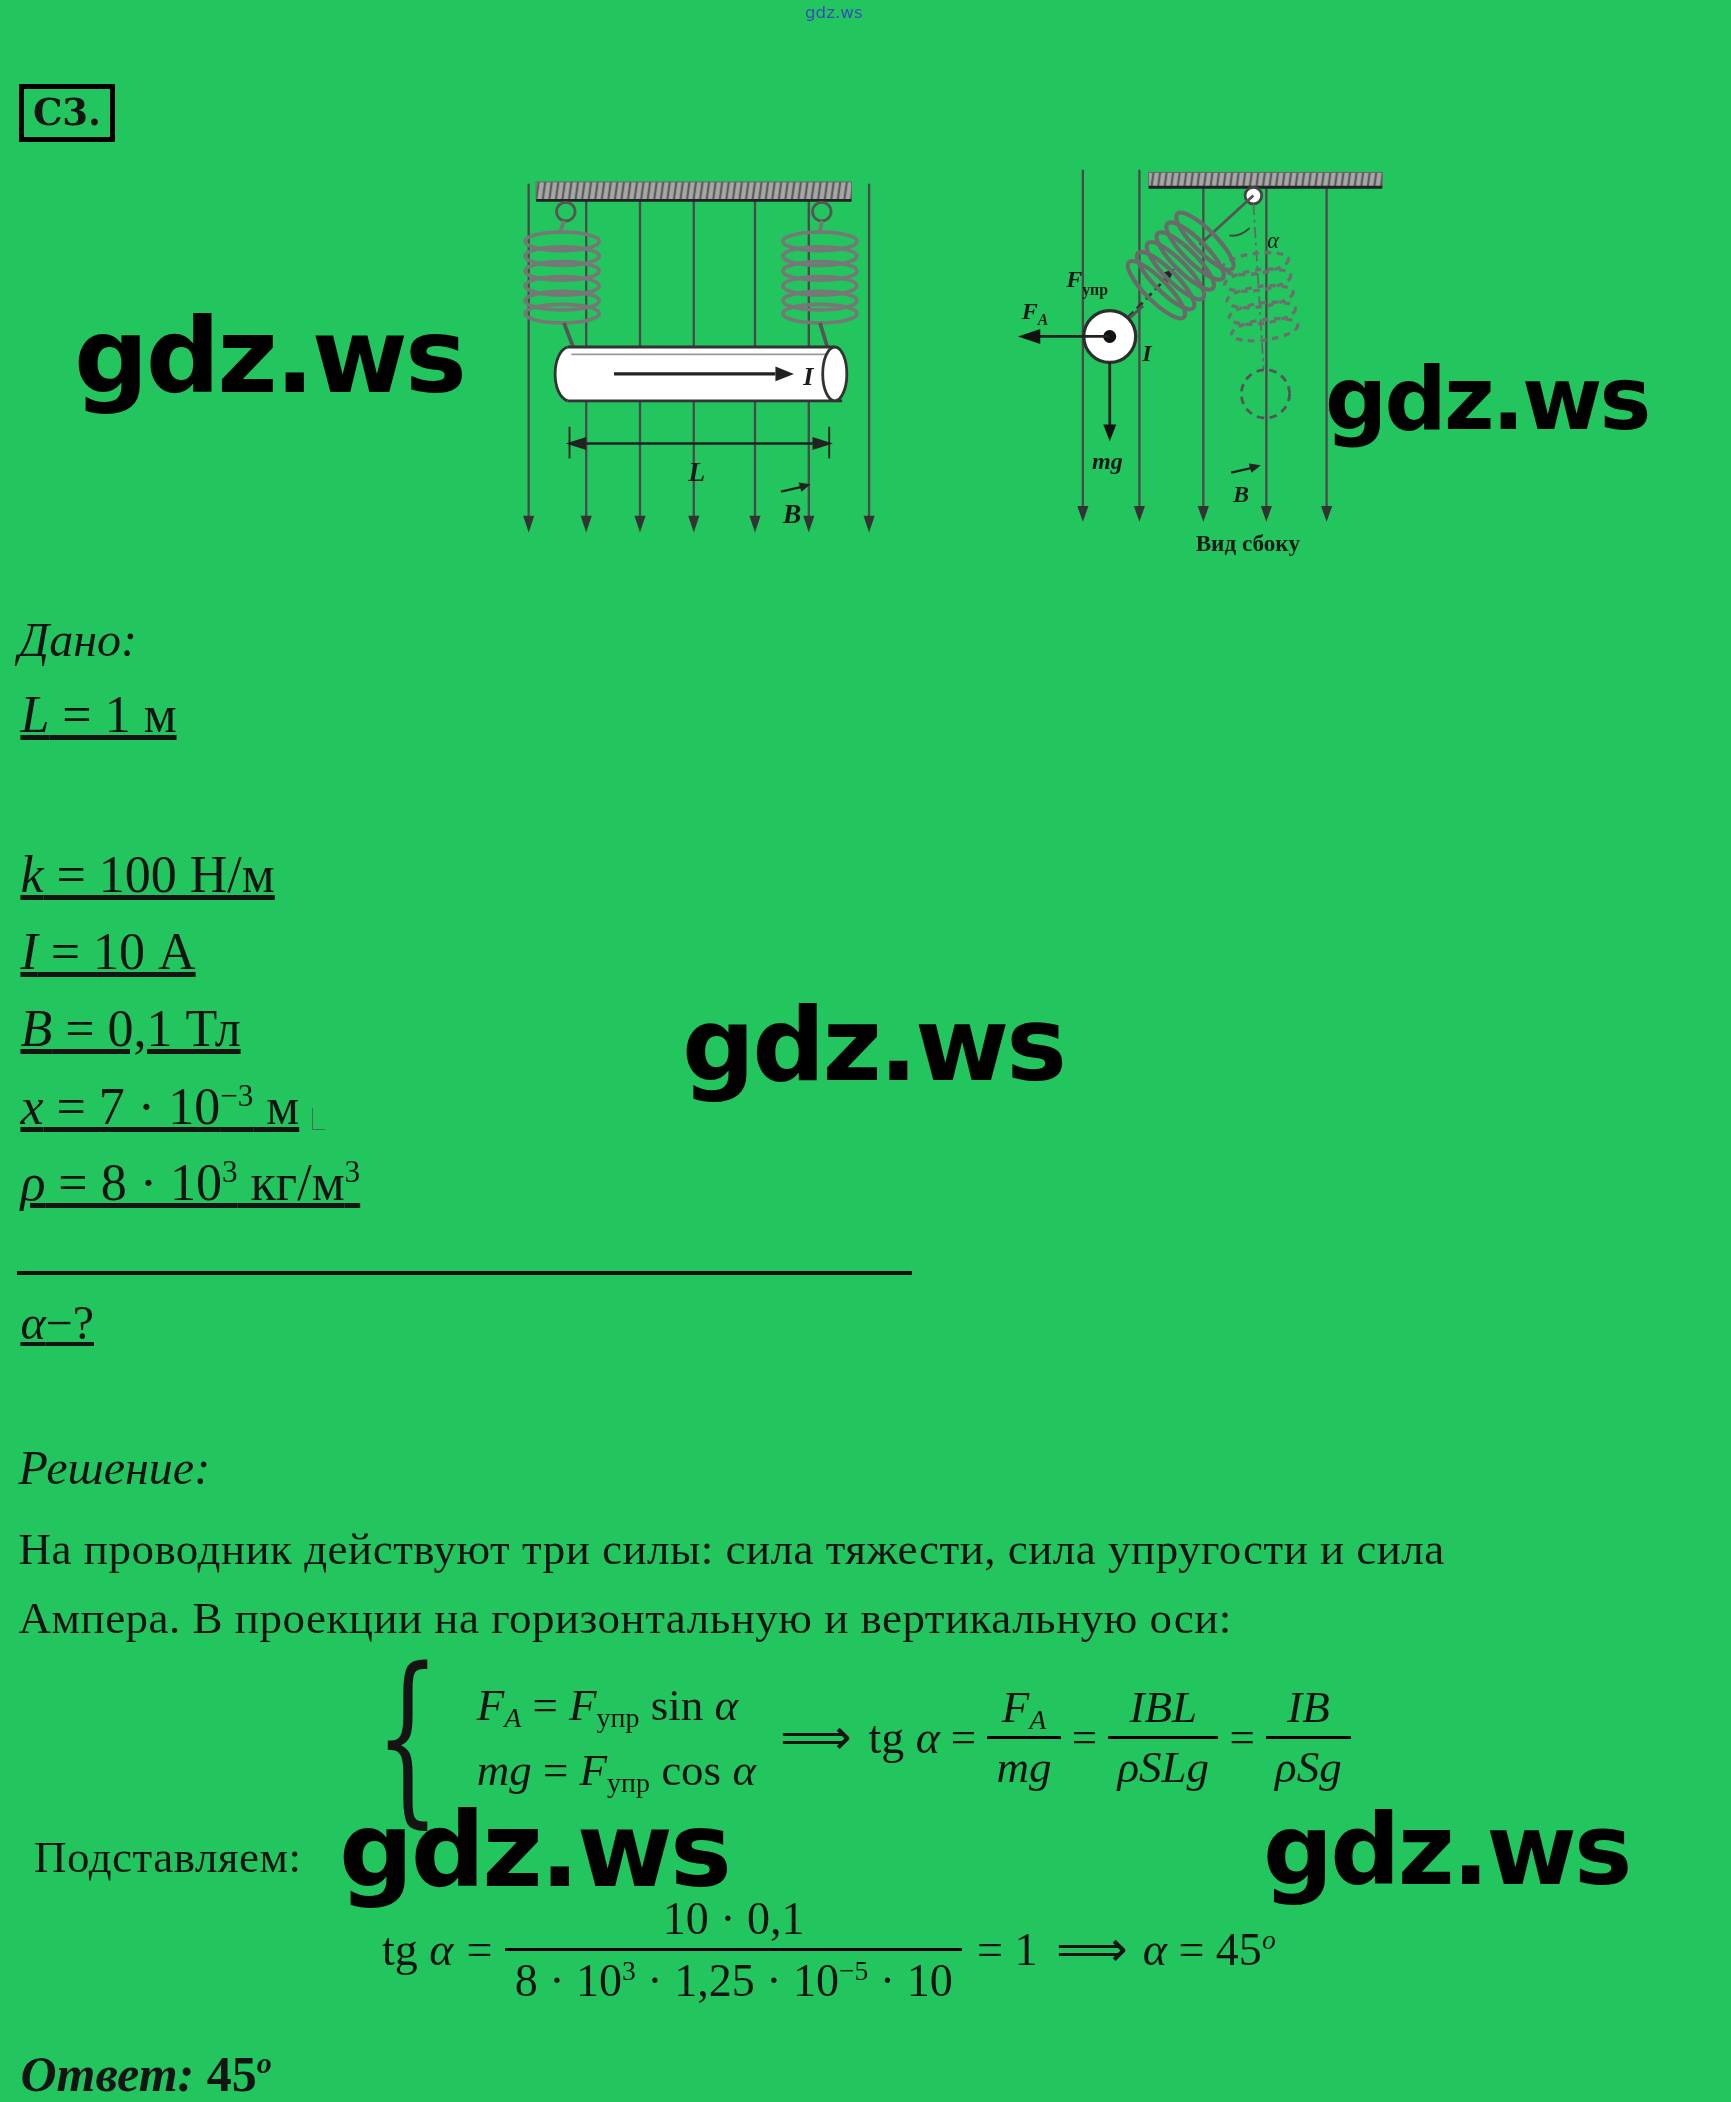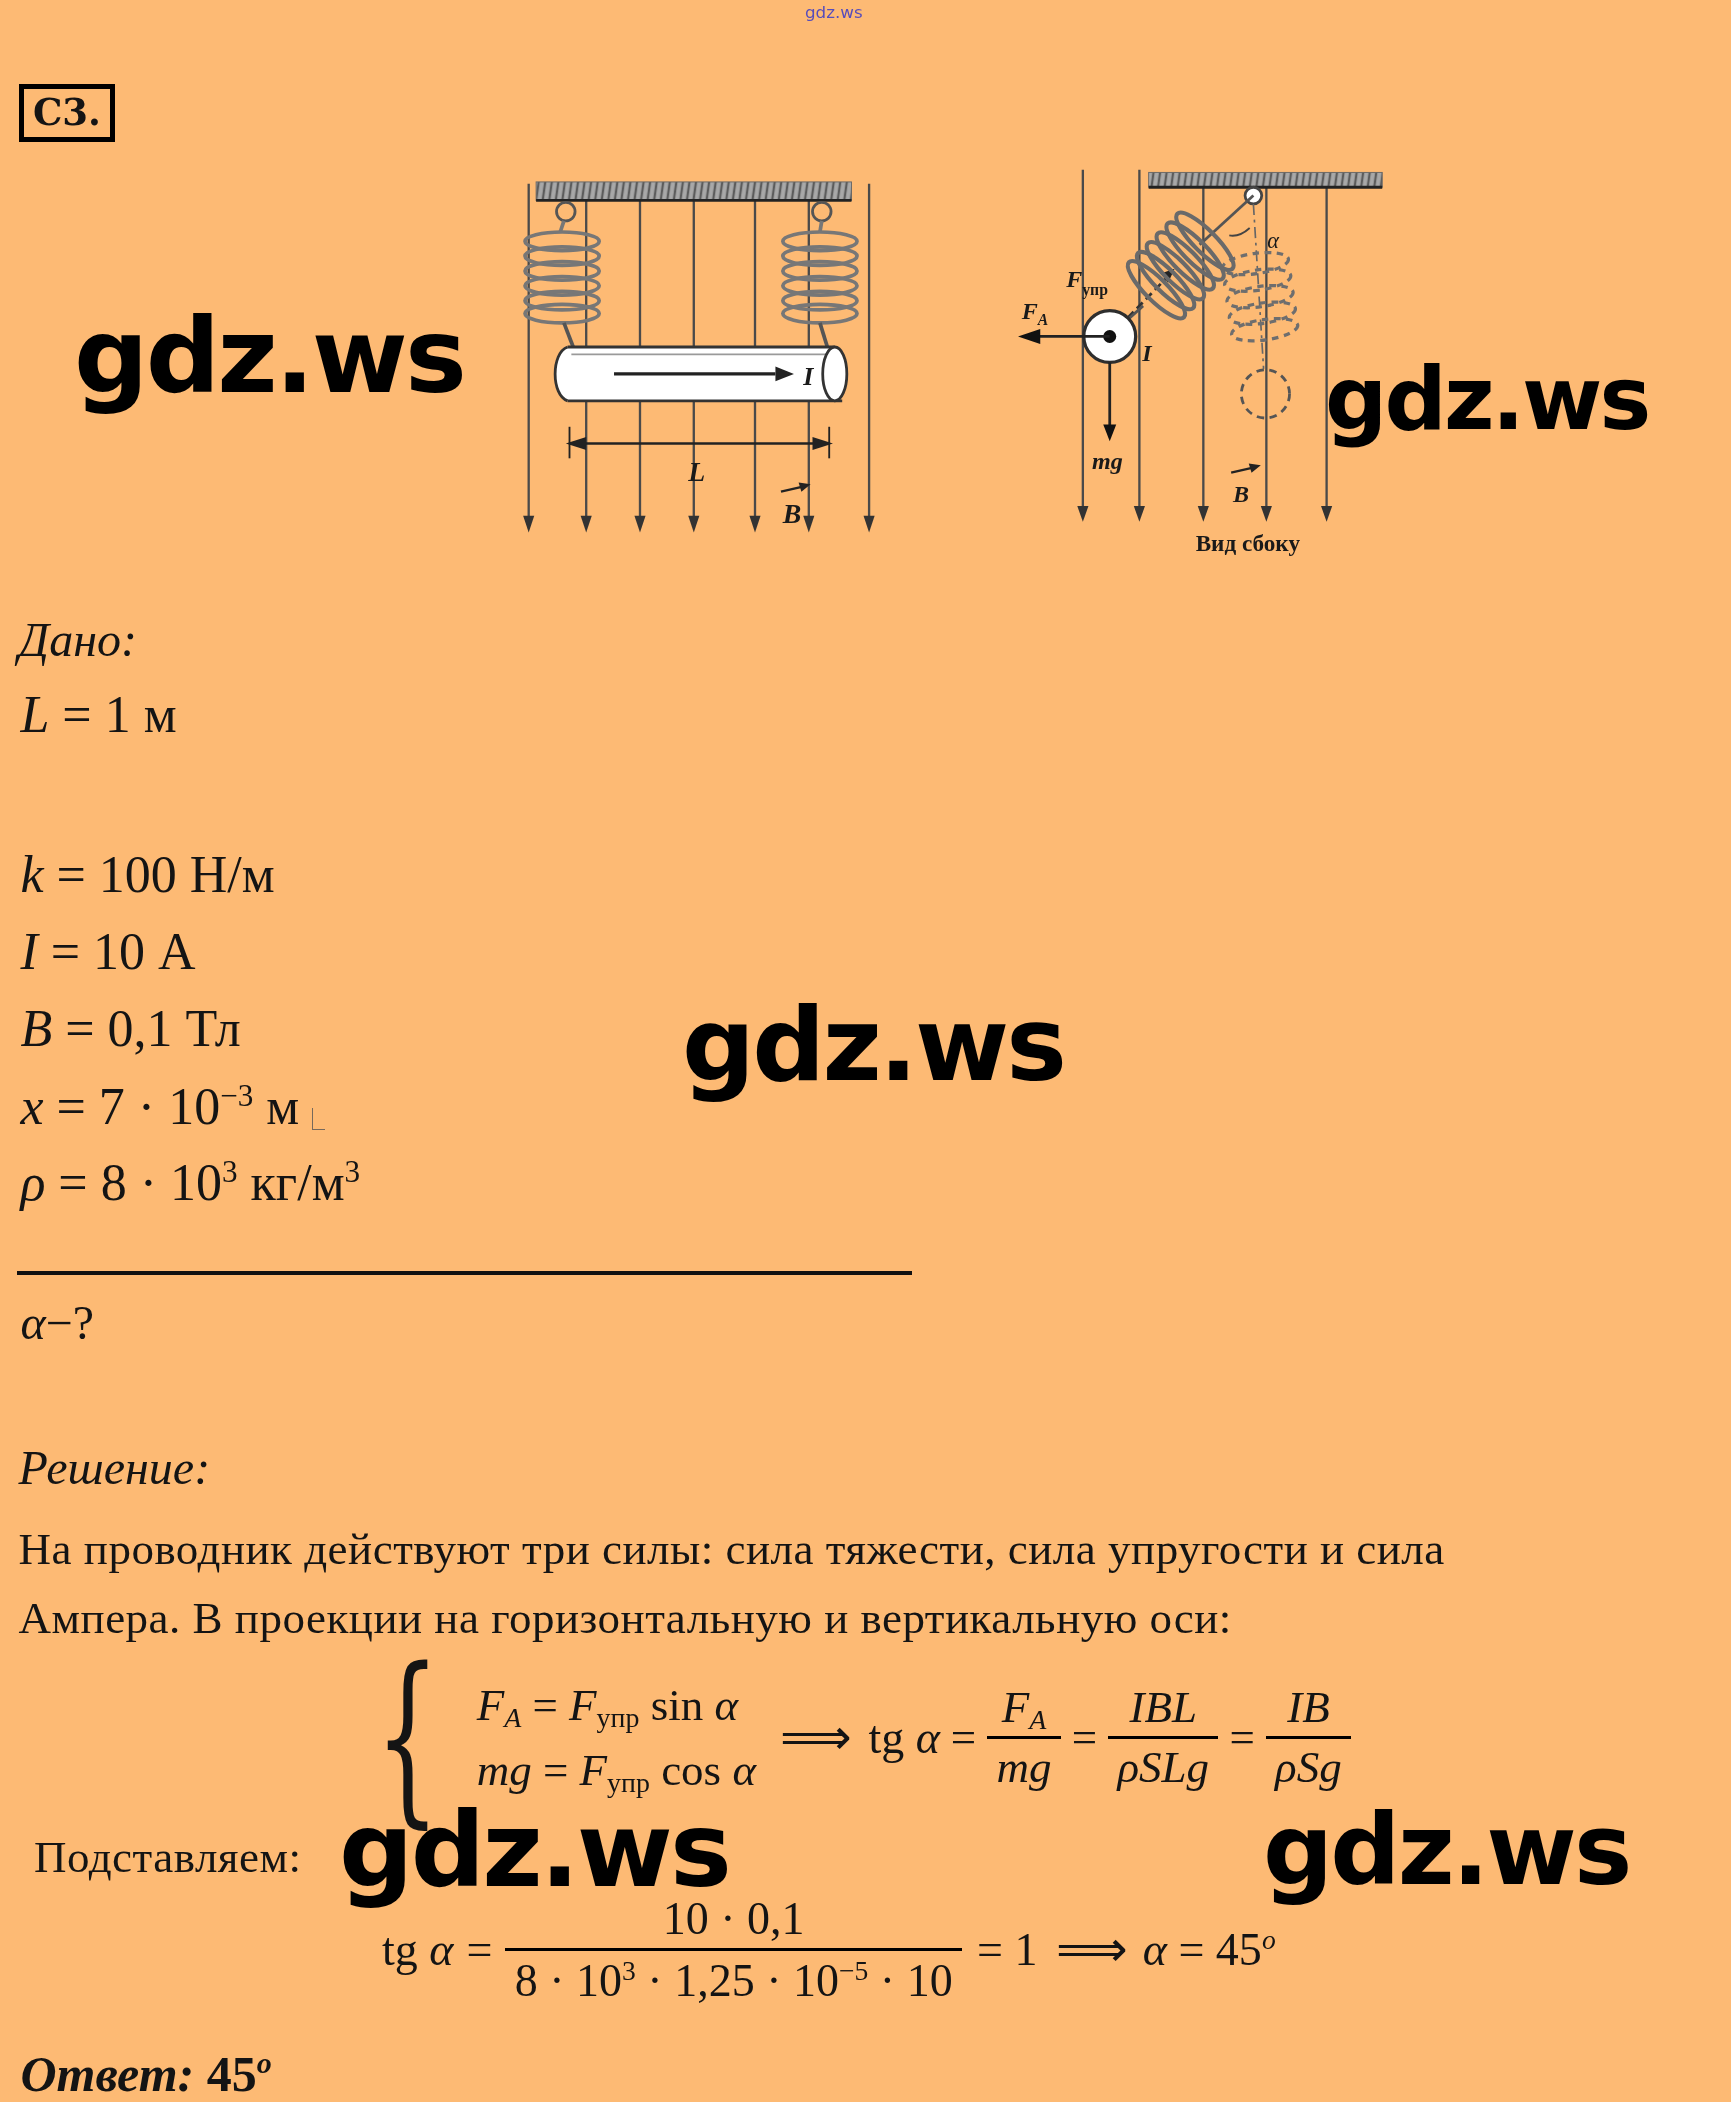--- a/index.html
+++ b/index.html
@@ -1,38 +1,38 @@
 <!DOCTYPE html>
 <html style="font-size:15px"><head>
 <meta charset="utf-8">
 <style>
   html,body{margin:0;padding:0;background:#e8e8e8;}
   .page{
-    position:relative;width:1732px;height:2103px;background:#fdba74;
+    position:relative;width:1732px;height:2103px;background:#22c55e;
     font-family:"Liberation Serif","DejaVu Serif",serif;color:#141414;overflow:hidden;
   }
   .abs{position:absolute;}
   .it{font-style:italic;}
   .ws{white-space:pre-wrap;}
   .sup{font-size:60%;vertical-align:super;line-height:0;}
   .subm{font-size:62%;vertical-align:-0.25em;line-height:0;}
   
   .wm{
     position:absolute;font-family:"DejaVu Sans","Liberation Sans",sans-serif;
     font-weight:600;color:#000;letter-spacing:-2.8px;line-height:1;
   }
   .wm-top{
     position:absolute;font-family:"DejaVu Sans",sans-serif;font-size:16.7px;
     color:#3a3ac8;font-weight:500;letter-spacing:0;opacity:.85;
   }
   .problem-label{
     position:absolute;left:18.6px;top:39px;border:5.6px solid #000;
     padding:0.9px 9.3px 2.8px;font-family:"DejaVu Serif",serif;font-weight:bold;font-size:37px;margin-top:45px;
   }
-  .given-line{position:absolute;left:20.4px;font-size:52px;line-height:1.1;}
+  .given-line{position:absolute;left:20.4px;font-size:52px;line-height:1.1;text-decoration:underline;}
   .sep{position:absolute;left:16.7px;top:1271px;width:895px;height:3.7px;background:#111;}
   .para{position:absolute;left:18.6px;font-size:45px;letter-spacing:0.5px;}
   .title-it{position:absolute;left:18.6px;font-size:48px;font-style:italic;}
   
   .eq-system{position:absolute;left:375px;top:1658px;display:flex;align-items:center;}
   .brace{
     font-family:"DejaVu Serif",serif;font-size:186px;line-height:.85;
     transform:scaleX(.55);transform-origin:left center;font-weight:400;
   }
   .sys-lines{display:flex;flex-direction:column;gap:13px;font-size:45px;margin-left:-16.7px;justify-content:flex-end;}

